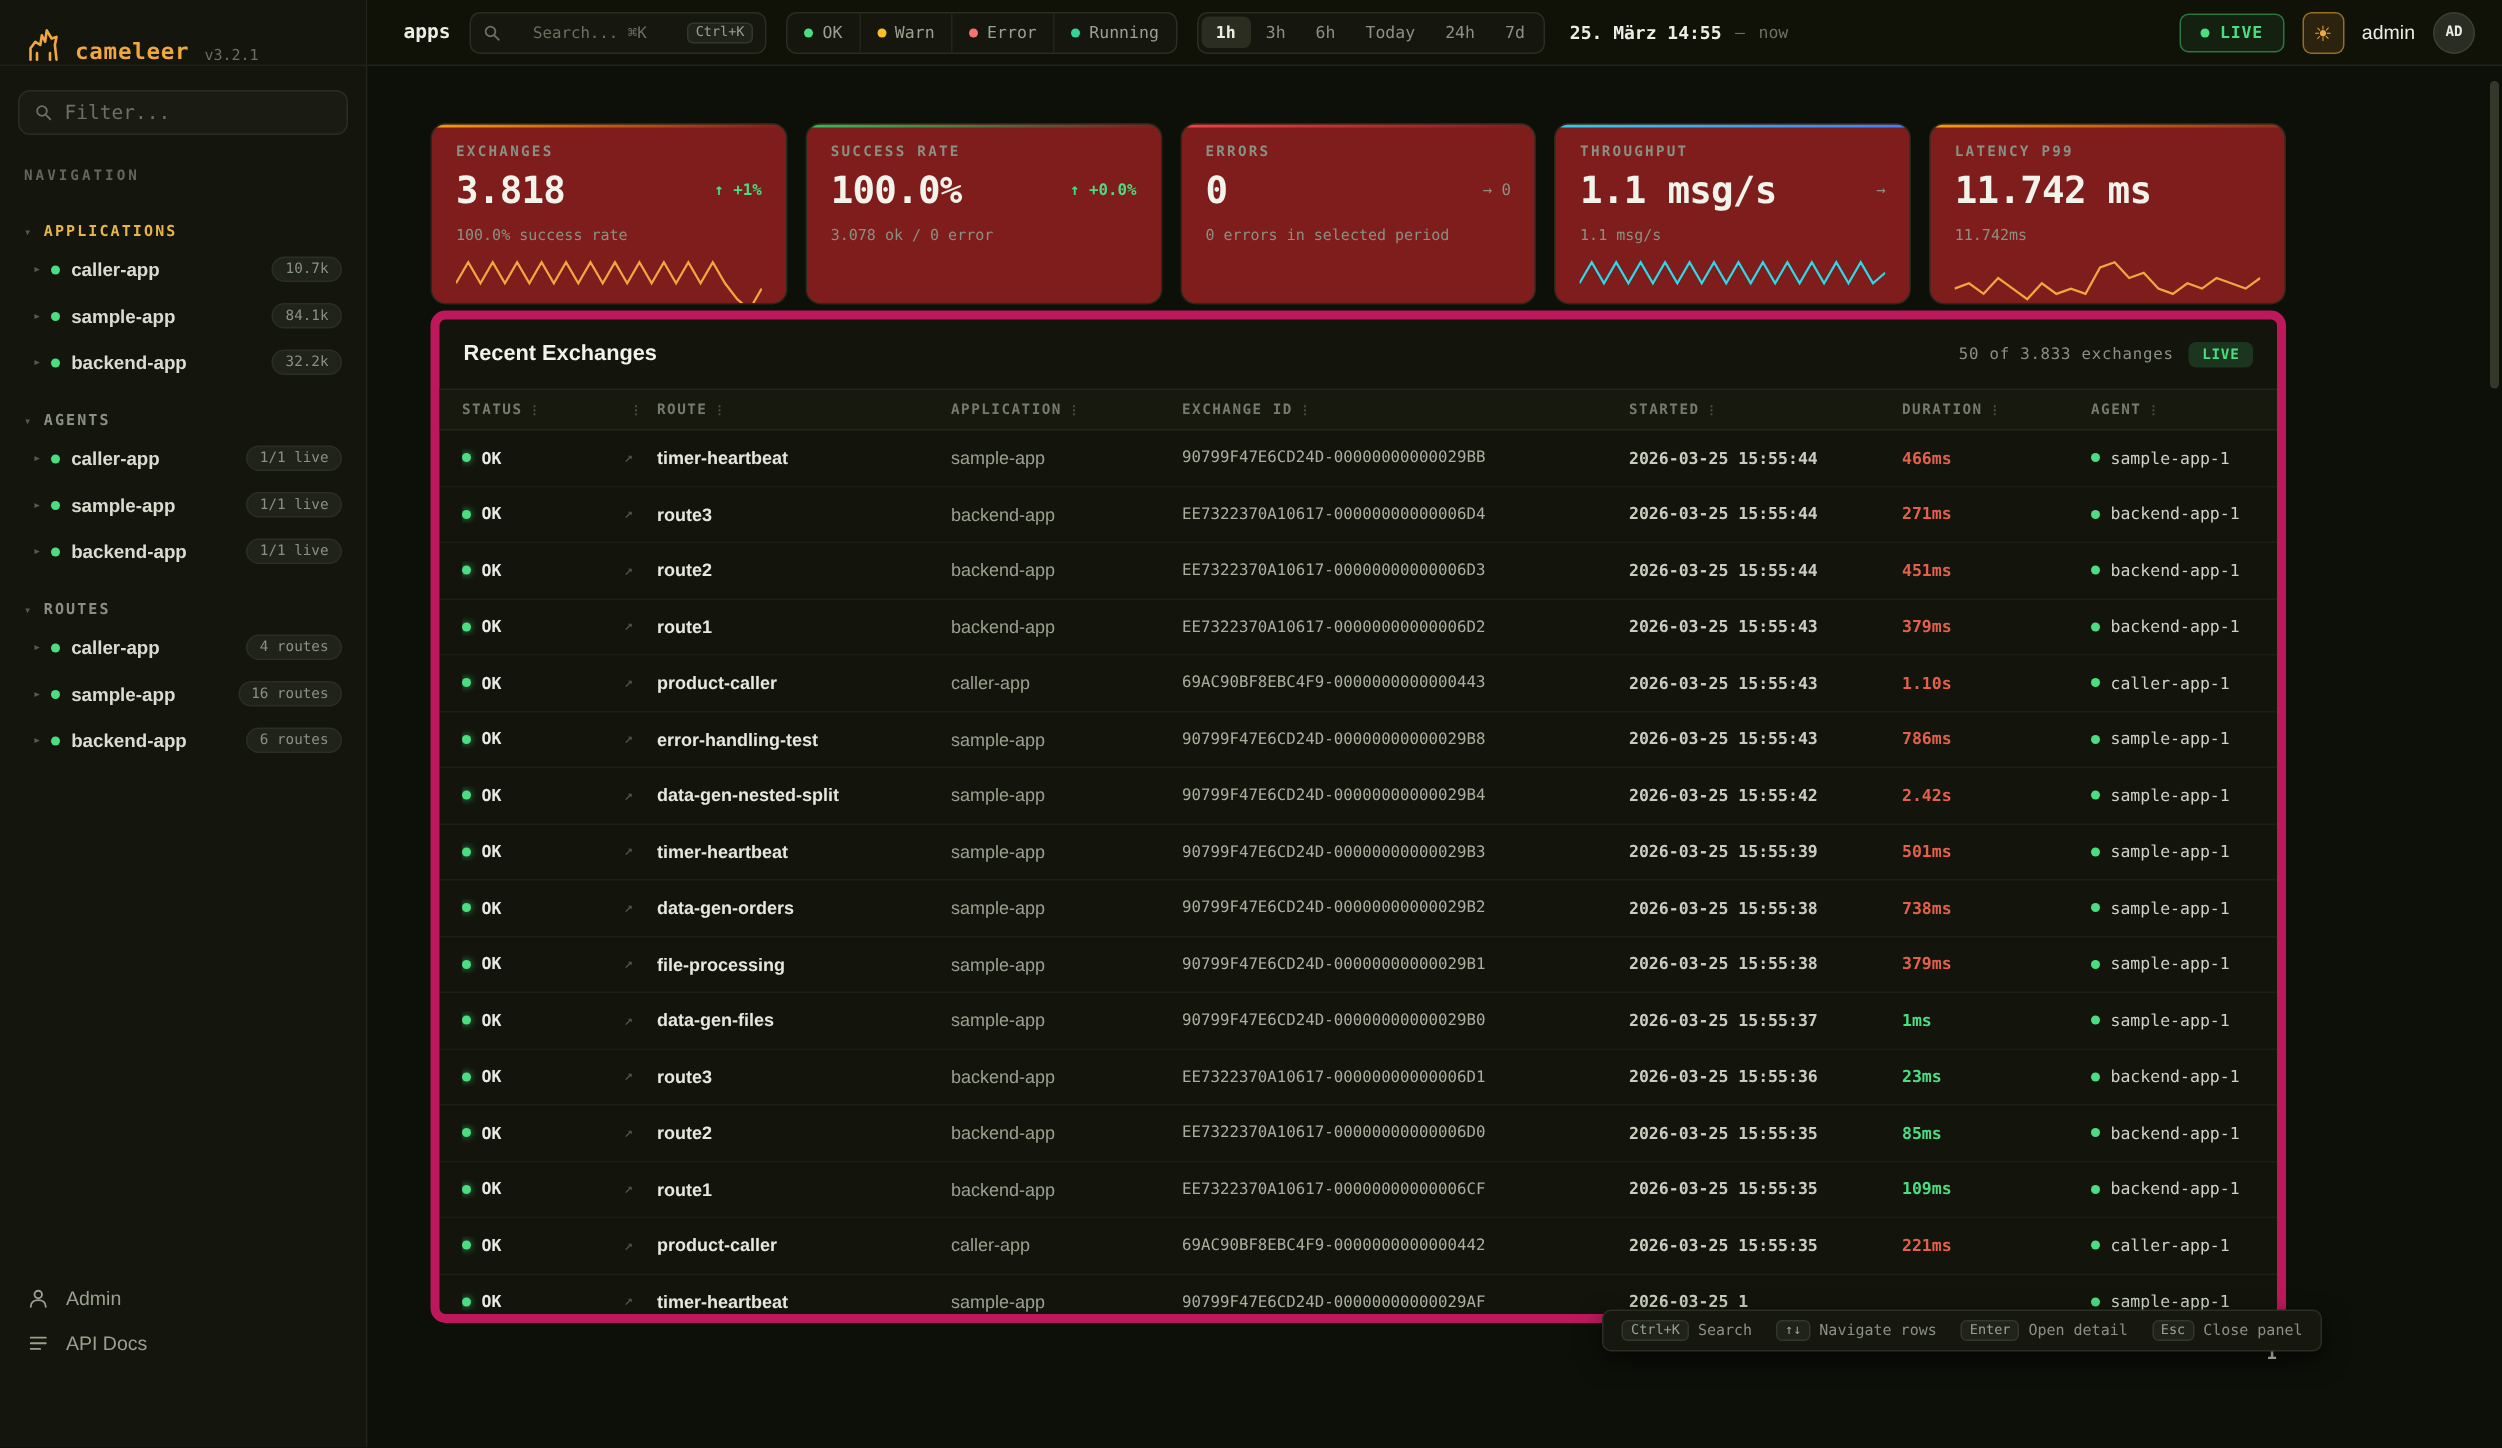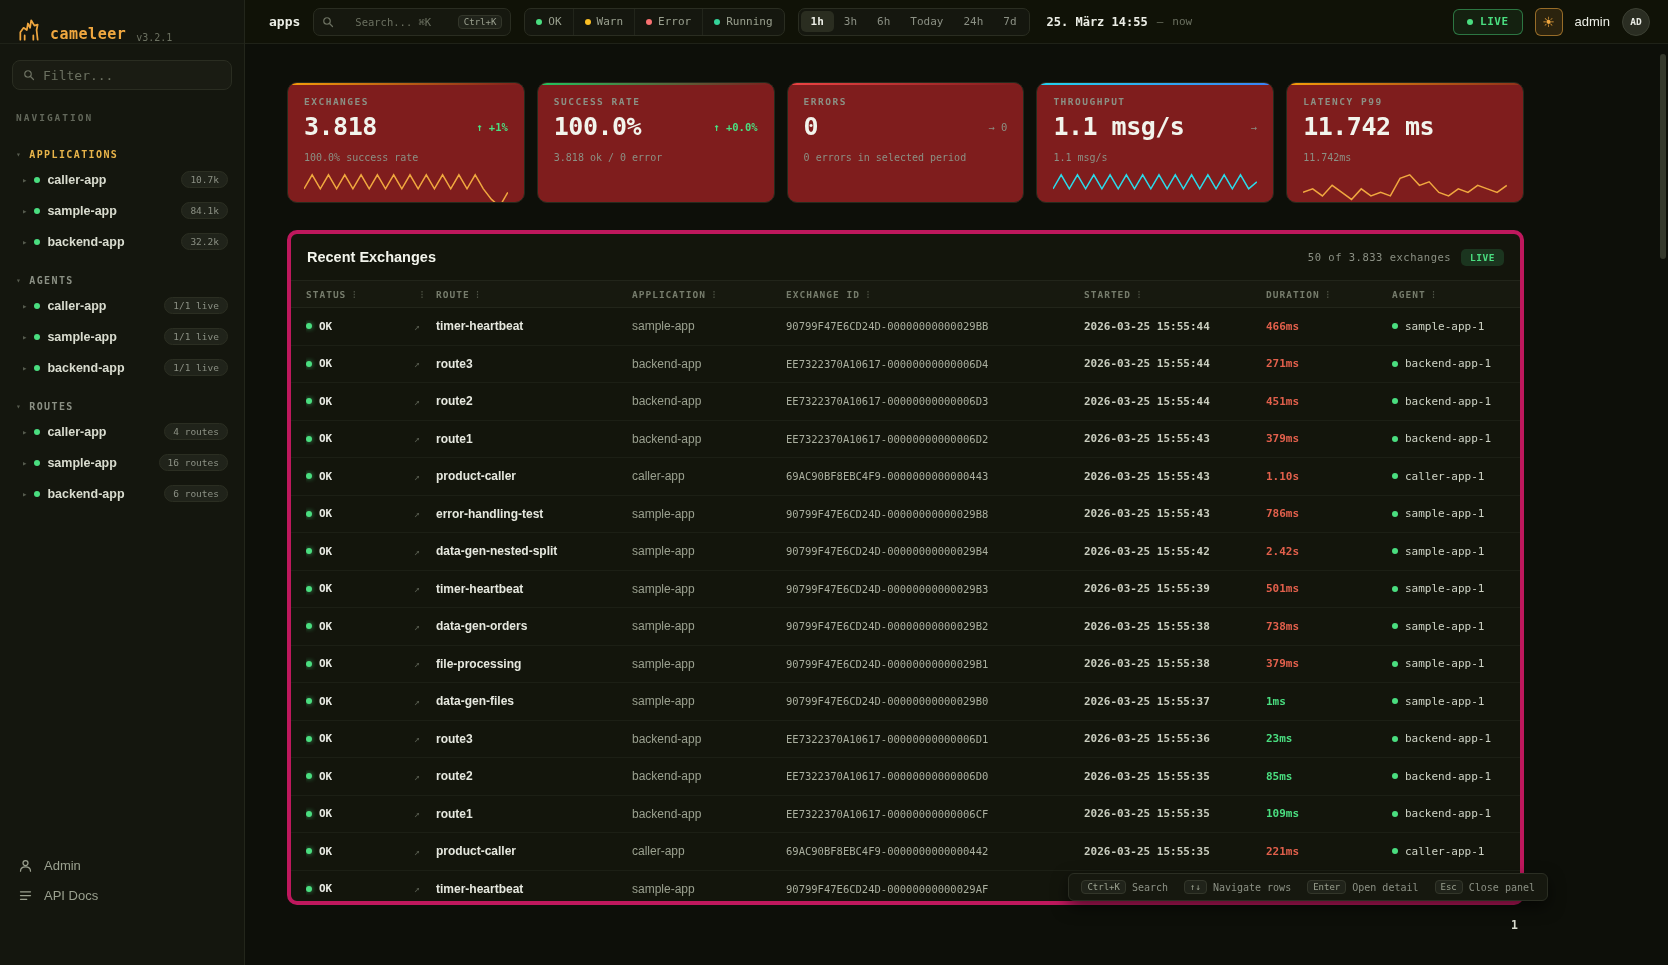--- a/index.html
+++ b/index.html
@@ -79,21 +79,21 @@
   .card-title{font-size:9.5px;letter-spacing:1.5px;color:#8b9084;font-weight:bold}
   .card-row{display:flex;align-items:center;justify-content:space-between;margin-top:5px}
   .card-value{font-size:25px;font-weight:bold;color:#f2f4ec;letter-spacing:-.5px;white-space:nowrap}
   .card-trend{font-size:10.5px;color:#4ade80;font-weight:bold;white-space:nowrap}
   .card-trend.muted{color:#8b9084;font-weight:normal}
   .card-sub{font-size:10px;color:#8b9084;margin-top:11px}
   .card-spark{height:38px;margin-top:8px}
   .card-spark svg{width:100%;height:100%;display:block}
 
   
-  .panel{width:1237px;height:675px;margin-top:27px;background:#13150c;border:4px solid #be185d;
+  .panel{width:1237px;height:675px;margin-top:4px;background:#13150c;border:6px solid #be185d;
     border-radius:10px;overflow:hidden;display:flex;flex-direction:column}
   .panel-head{height:46px;display:flex;align-items:center;justify-content:space-between;padding:0 16px;flex-shrink:0}
   .panel-title{font-family:"Liberation Sans",sans-serif;font-size:14.5px;font-weight:bold;color:#f2f4ec}
   .panel-right{display:flex;align-items:center;gap:10px}
   .summary{color:#8b9084;font-size:10.5px;letter-spacing:.5px}
   .live-badge{background:rgba(74,222,128,.16);color:#4ade80;font-size:9.5px;font-weight:bold;
     letter-spacing:.5px;padding:3px 9px;border-radius:5px}
   .grid-cols{display:grid;grid-template-columns:108px 22px 196px 154px 298px 182px 126px 1fr;
     align-items:center;padding:0 15px}
   .thead{height:28px;background:#17190f;border-top:1px solid #22251a;border-bottom:1px solid #22251a;flex-shrink:0}
@@ -340,21 +340,21 @@
               </svg>
             </div>
   </div>
           <div class="card">
     <div class="card-top" style="background: linear-gradient(90deg, rgb(34, 197, 94), rgba(34, 197, 94, 0));"></div>
     <div class="card-title">SUCCESS RATE</div>
     <div class="card-row">
       <div class="card-value">100.0%</div>
       <div class="card-trend">↑ +0.0%</div>
     </div>
-    <div class="card-sub">3.818 ok / 0 error</div>
+    <div class="card-sub">3.078 ok / 0 error</div>
     <div class="card-spark"></div>
   </div>
           <div class="card">
     <div class="card-top" style="background: linear-gradient(90deg, rgb(239, 68, 68), rgba(239, 68, 68, 0));"></div>
     <div class="card-title">ERRORS</div>
     <div class="card-row">
       <div class="card-value">0</div>
       <div class="card-trend muted">→ 0</div>
     </div>
     <div class="card-sub">0 errors in selected period</div>

